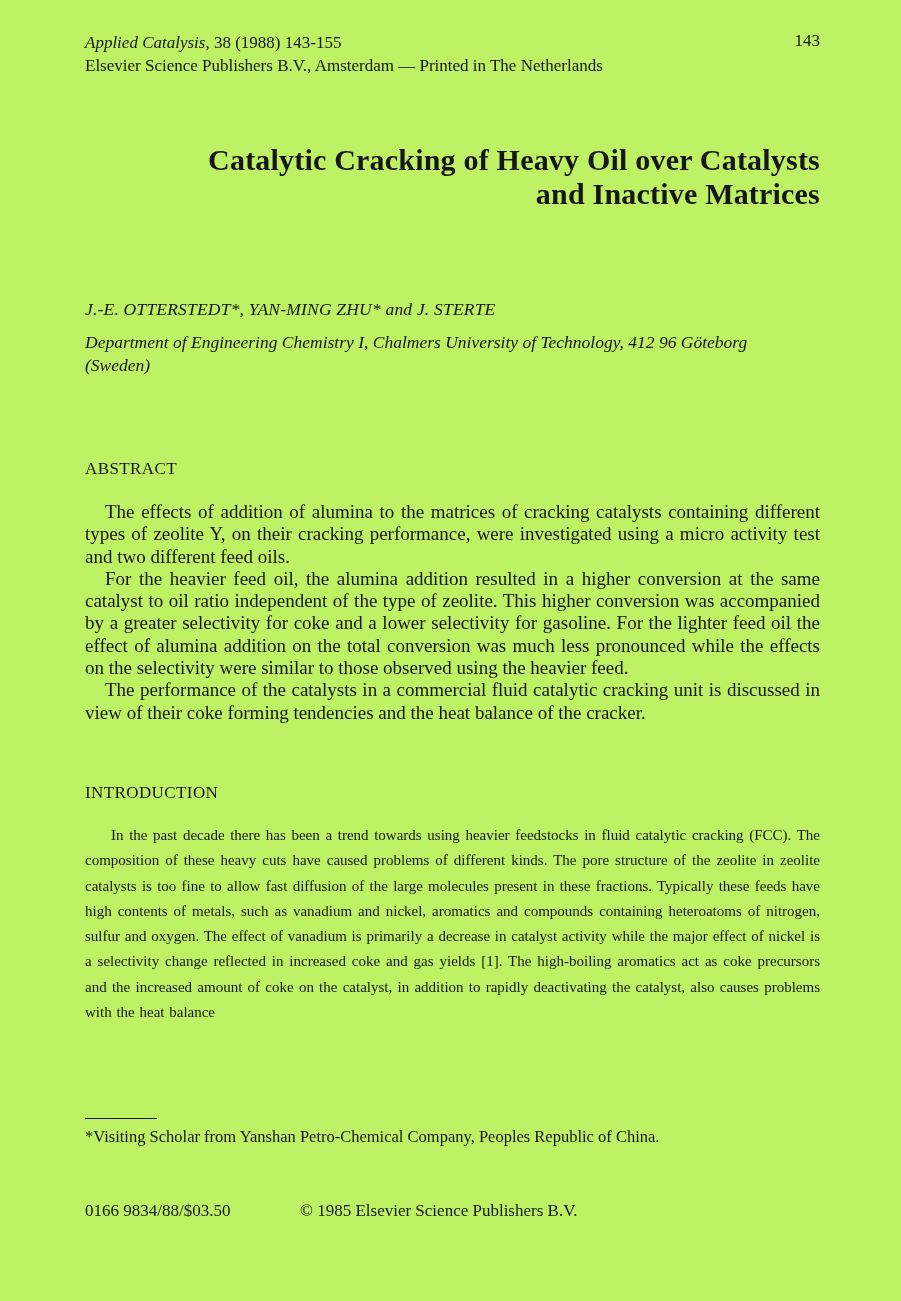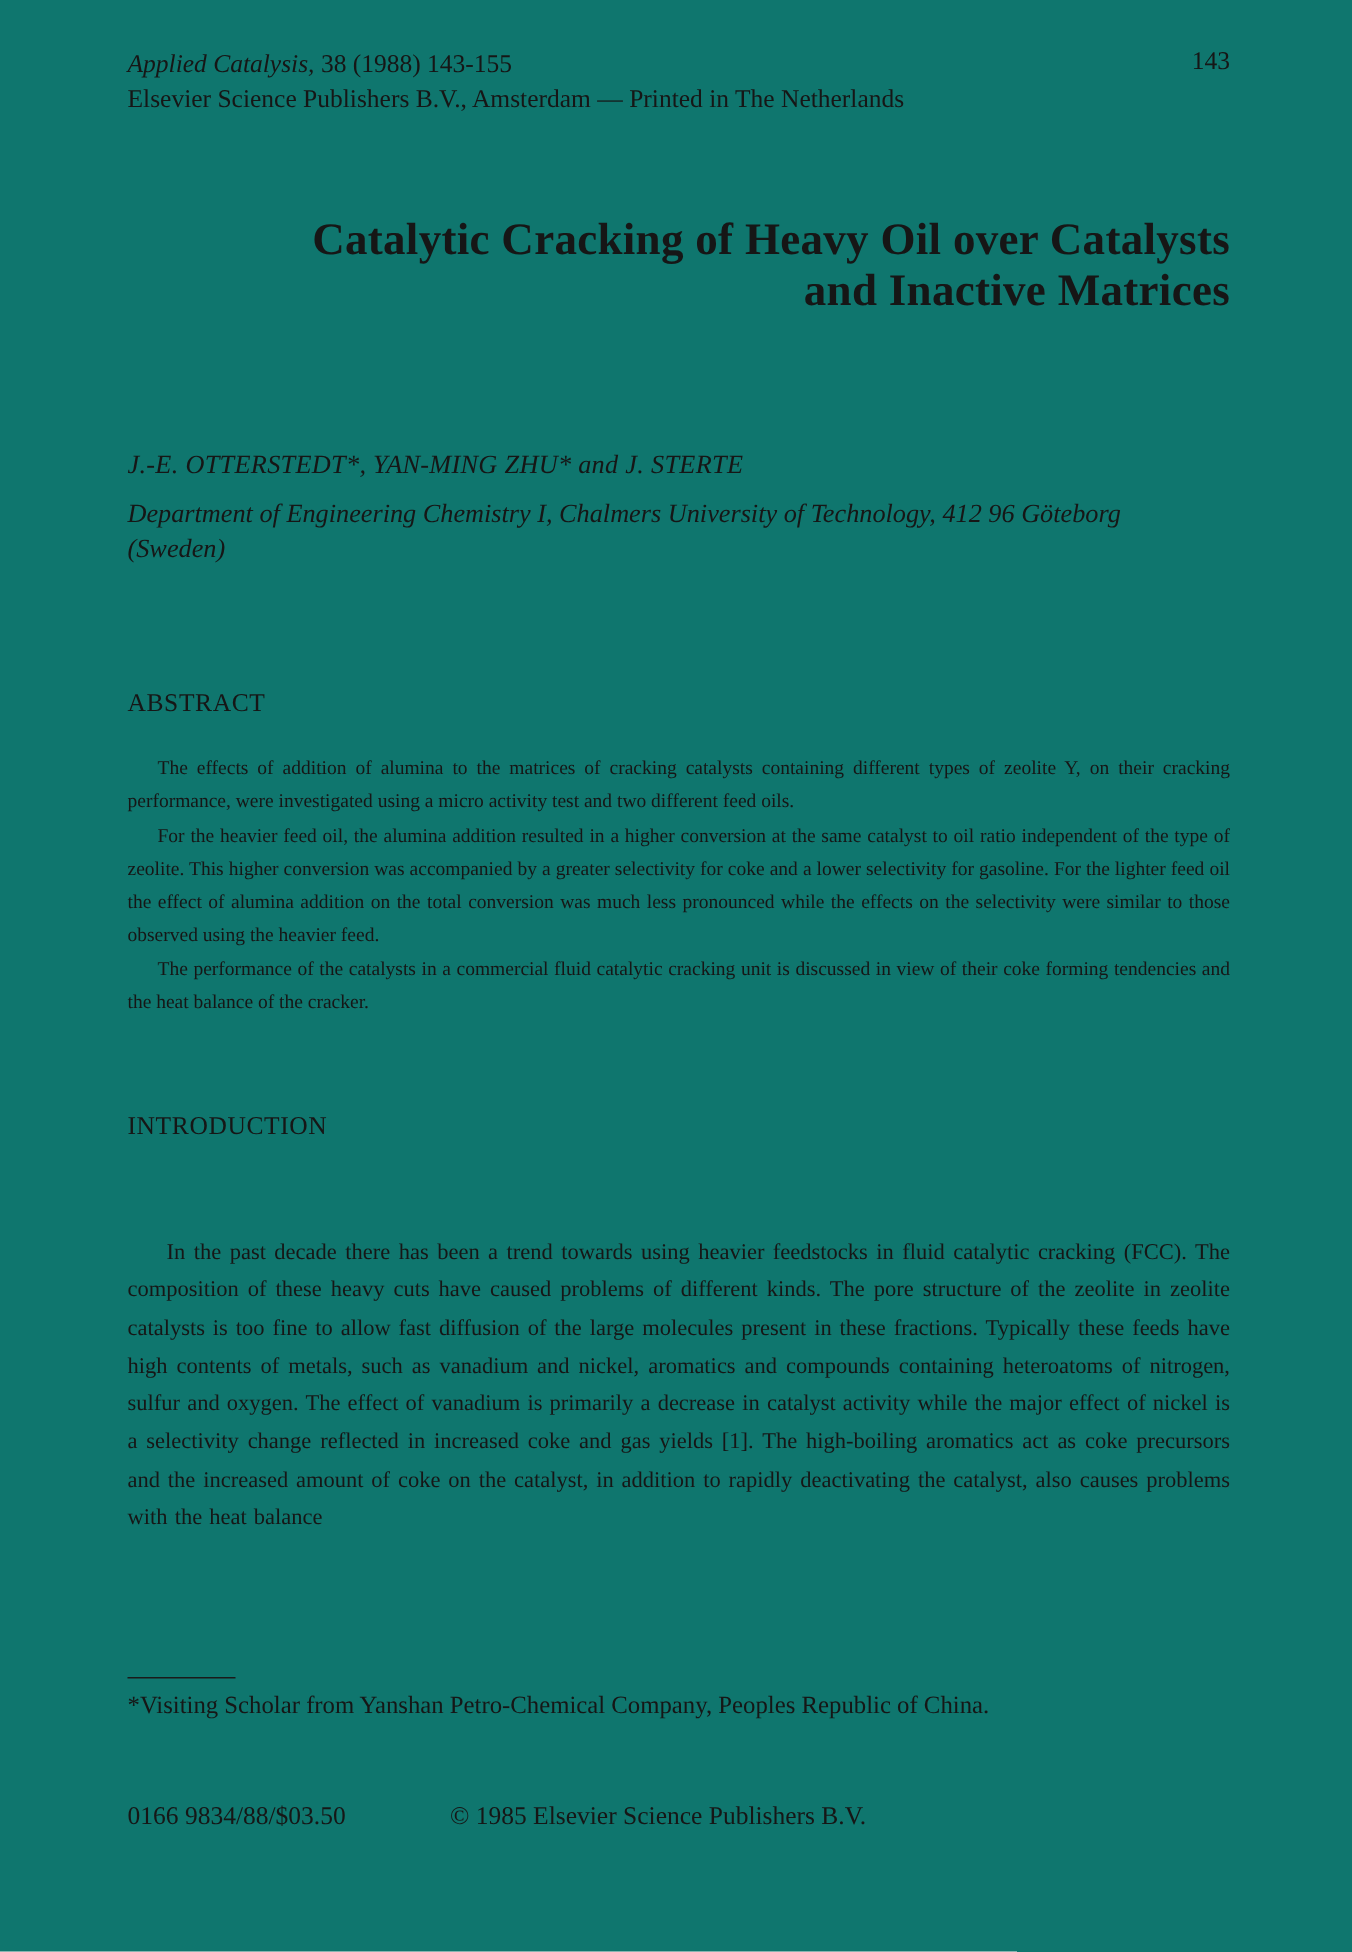--- a/index.html
+++ b/index.html
@@ -5,21 +5,21 @@
   html, body {
     margin: 0;
     padding: 0;
     background: #e8e8e8;
   }
   .page {
     position: relative;
     width: 901px;
     height: 1301px;
     margin: 0 auto;
-    background: #0f766e;
+    background: #bef264;
     font-family: "Liberation Serif", "DejaVu Serif", serif;
     color: #161616;
     overflow: hidden;
   }
   .block {
     position: absolute;
     left: 85px;
     width: 735px;
   }
   
@@ -55,21 +55,21 @@
   
   .section-heading {
     font-size: 17px;
     font-weight: 400;
     letter-spacing: 0.4px;
     margin: 0;
   }
   
   .abstract-text p {
     margin: 0;
-    font-size: 13px;
+    font-size: 19px;
     line-height: 22.3px;
     text-align: justify;
     text-indent: 20px;
   }
   
   .intro-text p {
     margin: 0;
     font-size: 15px;
     line-height: 25.3px;
     text-align: justify;
@@ -120,21 +120,21 @@
 
 
   <h2 class="block section-heading" style="top:459px;">ABSTRACT</h2>
 
   <div class="block abstract-text" style="top:501px;">
     <p>The effects of addition of alumina to the matrices of cracking catalysts containing different types of zeolite Y, on their cracking performance, were investigated using a micro activity test and two different feed oils.</p>
     <p>For the heavier feed oil, the alumina addition resulted in a higher conversion at the same catalyst to oil ratio independent of the type of zeolite. This higher conversion was accompanied by a greater selectivity for coke and a lower selectivity for gasoline. For the lighter feed oil the effect of alumina addition on the total conversion was much less pronounced while the effects on the selectivity were similar to those observed using the heavier feed.</p>
     <p>The performance of the catalysts in a commercial fluid catalytic cracking unit is discussed in view of their coke forming tendencies and the heat balance of the cracker.</p>
   </div>
 
-  <h2 class="block section-heading" style="top:741px;">INTRODUCTION</h2>
+  <h2 class="block section-heading" style="top:783px;">INTRODUCTION</h2>
 
   <div class="block intro-text" style="top:823px;">
     <p>In the past decade there has been a trend towards using heavier feedstocks in fluid catalytic cracking (FCC). The composition of these heavy cuts have caused problems of different kinds. The pore structure of the zeolite in zeolite catalysts is too fine to allow fast diffusion of the large molecules present in these fractions. Typically these feeds have high contents of metals, such as vanadium and nickel, aromatics and compounds containing heteroatoms of nitrogen, sulfur and oxygen. The effect of vanadium is primarily a decrease in catalyst activity while the major effect of nickel is a selectivity change reflected in increased coke and gas yields [1]. The high-boiling aromatics act as coke precursors and the increased amount of coke on the catalyst, in addition to rapidly deactivating the catalyst, also causes problems with the heat balance</p>
   </div>
 
   <div class="footnote-rule"></div>
   <div class="block footnote" style="top:1127px;">*Visiting Scholar from Yanshan Petro-Chemical Company, Peoples Republic of China.</div>
 
   <div class="block footer" style="top:1201px;">
     <span class="issn">0166 9834/88/$03.50</span>

